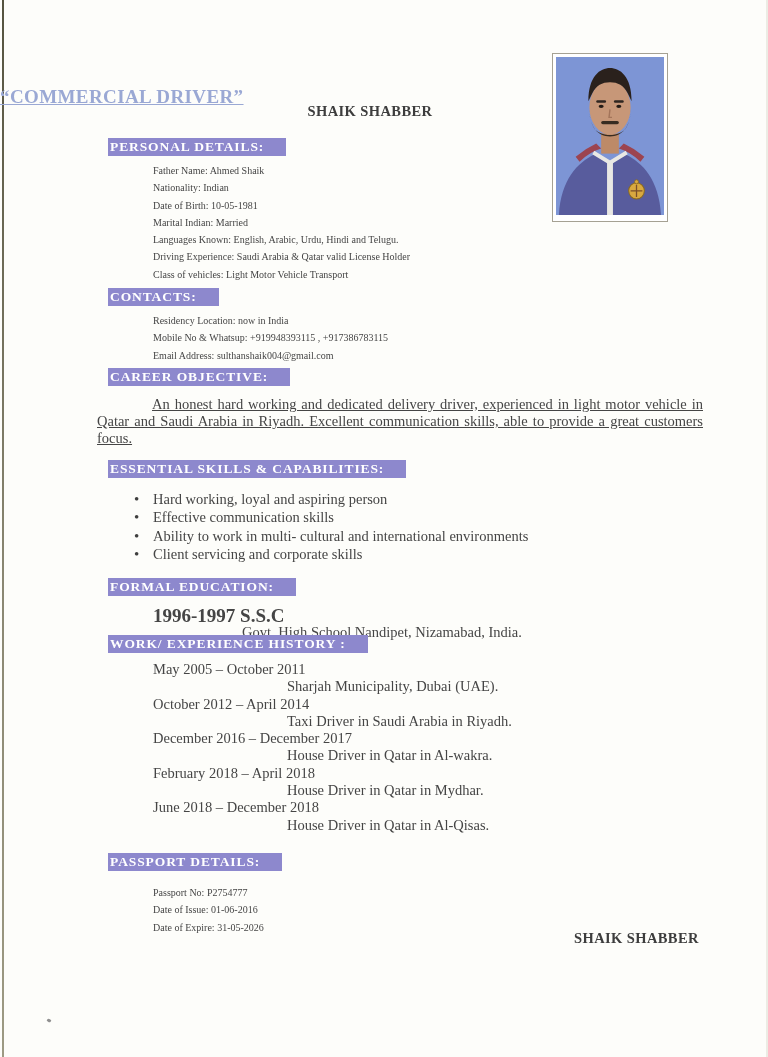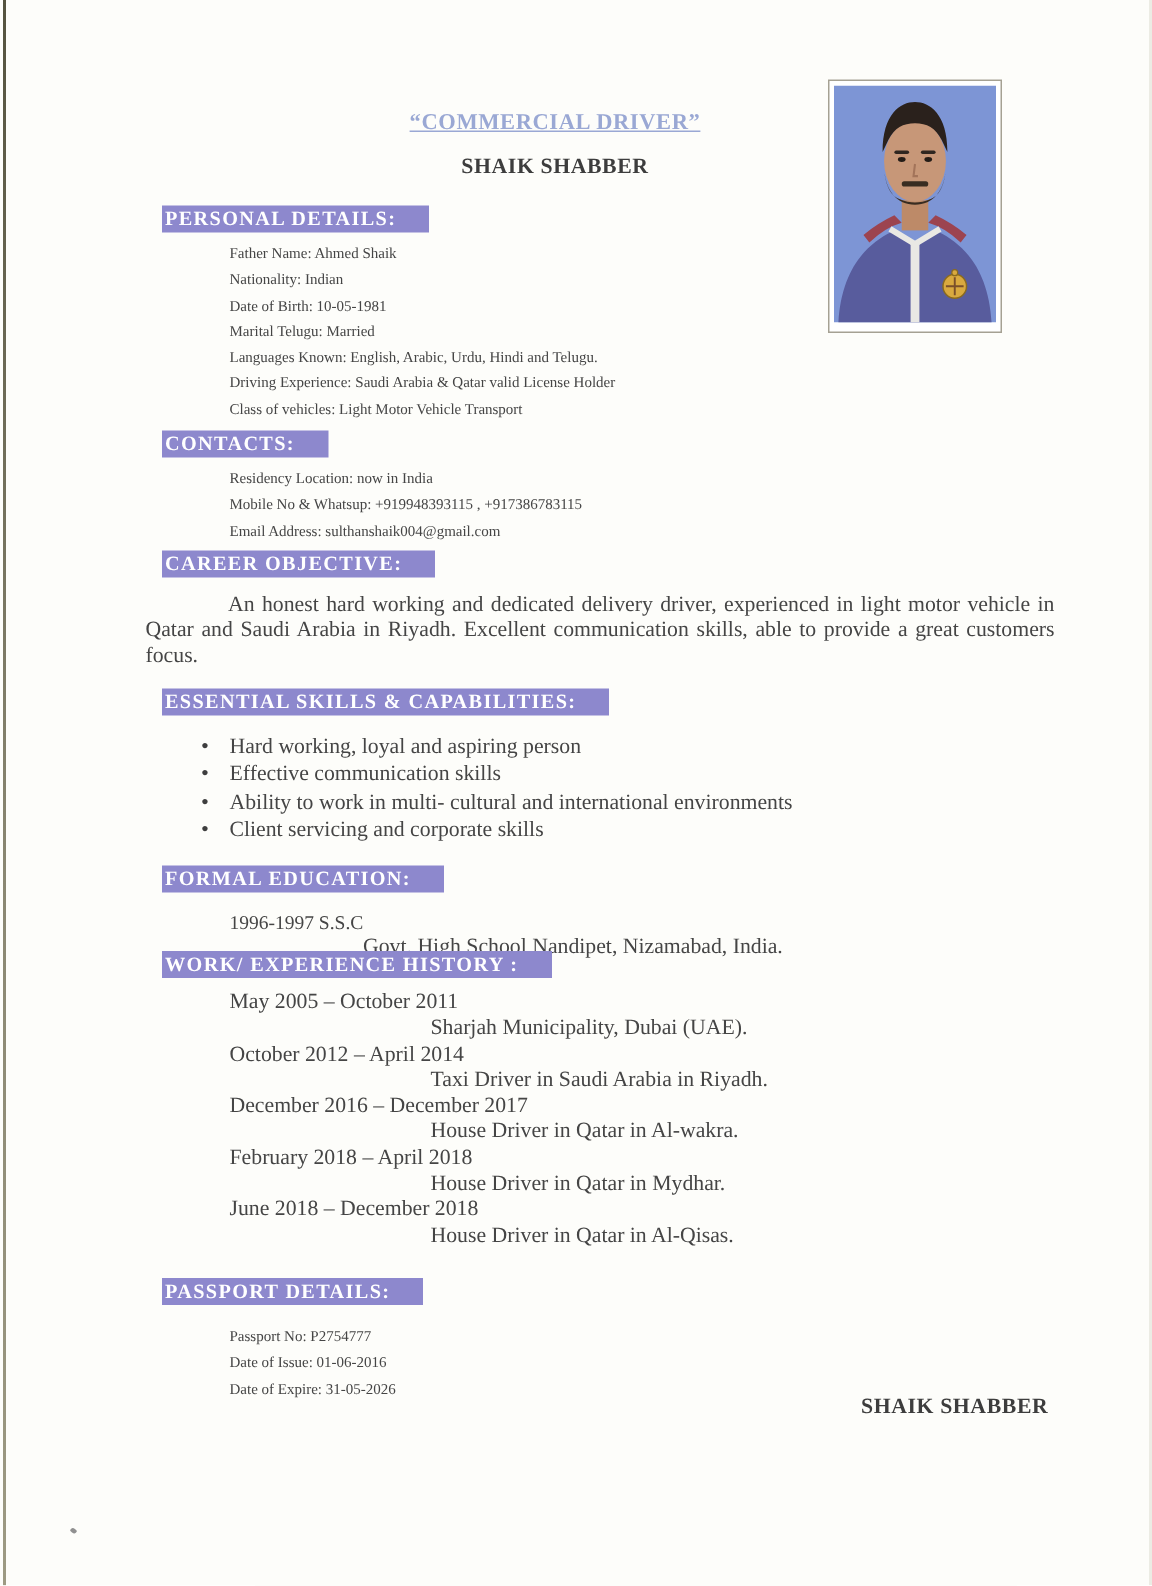--- a/index.html
+++ b/index.html
@@ -7,49 +7,49 @@
     position:relative;width:768px;height:1057px;background:#fdfdfa;
     font-family:"Liberation Serif","DejaVu Serif",serif;color:#454545;
     overflow:hidden;
   }
   .scan-edge-left{position:absolute;left:2px;top:0;width:2px;height:100%;
     background:linear-gradient(#55533f,#8a8772 55%,#9d9a83);}
   .scan-edge-right{position:absolute;right:0;top:0;width:2px;height:100%;background:#ecece4;}
   .scan-speck{position:absolute;left:47px;top:1019px;width:4px;height:3px;
     background:#909090;border-radius:50% 20% 50% 20%;transform:rotate(40deg);}
 
-  .doc-title{position:absolute;top:74px;left:0;width:740px;text-align:center;
-    font-weight:bold;font-size:15px;color:var(--title-color,#9aa8d4);letter-spacing:0.4px;}
+  .doc-title{position:absolute;top:86px;left:0;width:740px;text-align:left;
+    font-weight:bold;font-size:19px;color:var(--title-color,#9aa8d4);letter-spacing:0.4px;}
   .doc-title .u{text-decoration:underline;}
   .doc-name{position:absolute;top:103px;left:0;width:740px;text-align:center;
     font-weight:bold;font-size:14.5px;color:#3d3d3d;letter-spacing:0.4px;}
 
   .photo{position:absolute;left:552px;top:53px;width:116px;height:169px;
     background:#ffffff;border:1px solid #a5a193;box-sizing:border-box;padding:3px 3px 6px 3px;}
   .photo svg{display:block;width:100%;height:100%;}
 
   .section{position:absolute;left:108px;width:612px;}
-  .sec-personal{top:137px;} .sec-contacts{top:287px;} .sec-objective{top:367px;}
+  .sec-personal{top:137px;} .sec-contacts{top:287px;} .sec-objective{top:367px;text-decoration:underline;}
   .sec-skills{top:459px;}  .sec-education{top:577px;} .sec-work{top:634px;}
   .sec-passport{top:852px;}
   .section-header{display:inline-block;background:var(--section-header-bg,#8d88cd);
     color:var(--section-header-text,#ffffff);font-weight:bold;font-size:13.5px;
     letter-spacing:0.9px;padding:1px 22px 2px 2px;line-height:15px;}
   .lines{margin:6px 0 0 45px;}
   .lines.gap-lg{margin-top:13px;}
   .line{font-size:10px;line-height:17.3px;white-space:nowrap;}
 
   .objective-text{margin:10px 0 0 -11px;width:606px;text-align:justify;
     text-indent:55px;font-size:14.5px;line-height:16.8px;}
 
   .skills-list{margin:12px 0 0 0;padding:0;list-style:none;}
   .skills-list li{position:relative;padding-left:45px;font-size:14.5px;line-height:18.4px;}
   .skills-list li::before{content:"\2022";position:absolute;left:26px;top:0;font-size:15px;color:#3e3e3e;}
 
-  .edu-period{margin:11px 0 0 45px;font-size:13px;line-height:17.3px;}
+  .edu-period{margin:11px 0 0 45px;font-size:19px;line-height:17.3px;font-weight:bold;}
   .edu-school{margin:0 0 0 134px;font-size:14.5px;line-height:17.3px;}
 
   .work-entries{margin-top:8px;}
   .work-period{margin-left:45px;font-size:14.5px;line-height:17.3px;white-space:nowrap;}
   .work-role{margin-left:179px;font-size:14.5px;line-height:17.3px;white-space:nowrap;}
 
   .signature{position:absolute;left:574px;top:930px;font-weight:bold;font-size:14.5px;
     color:#3d3d3d;letter-spacing:0.4px;}
 </style>
 </head>
@@ -100,21 +100,21 @@
       <circle cx="82" cy="124" r="2" fill="#d9a93f" stroke="#8a6a1f" stroke-width="0.8"></circle>
     </svg>
   </div>
 
   <div class="section sec-personal">
     <span class="section-header">PERSONAL DETAILS:</span>
     <div class="lines">
       <div class="line">Father Name: Ahmed Shaik</div>
       <div class="line">Nationality: Indian</div>
       <div class="line">Date of Birth: 10-05-1981</div>
-      <div class="line">Marital Telugu: Married</div>
+      <div class="line">Marital Indian: Married</div>
       <div class="line">Languages Known: English, Arabic, Urdu, Hindi and Telugu.</div>
       <div class="line">Driving Experience: Saudi Arabia &amp; Qatar valid License Holder</div>
       <div class="line">Class of vehicles: Light Motor Vehicle Transport</div>
     </div>
   </div>
 
   <div class="section sec-contacts">
     <span class="section-header">CONTACTS:</span>
     <div class="lines">
       <div class="line">Residency Location: now in India</div>

